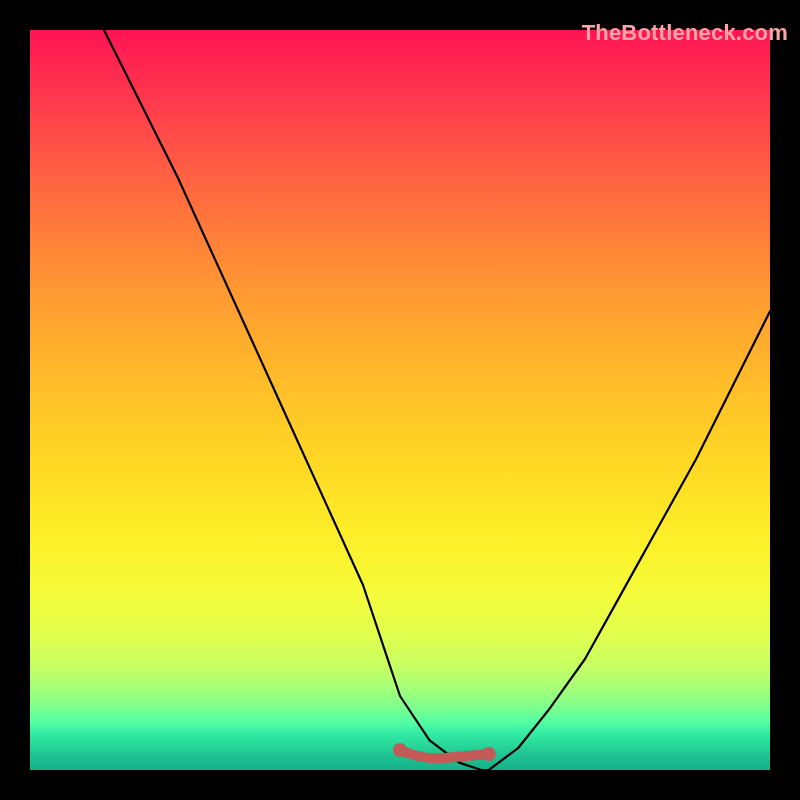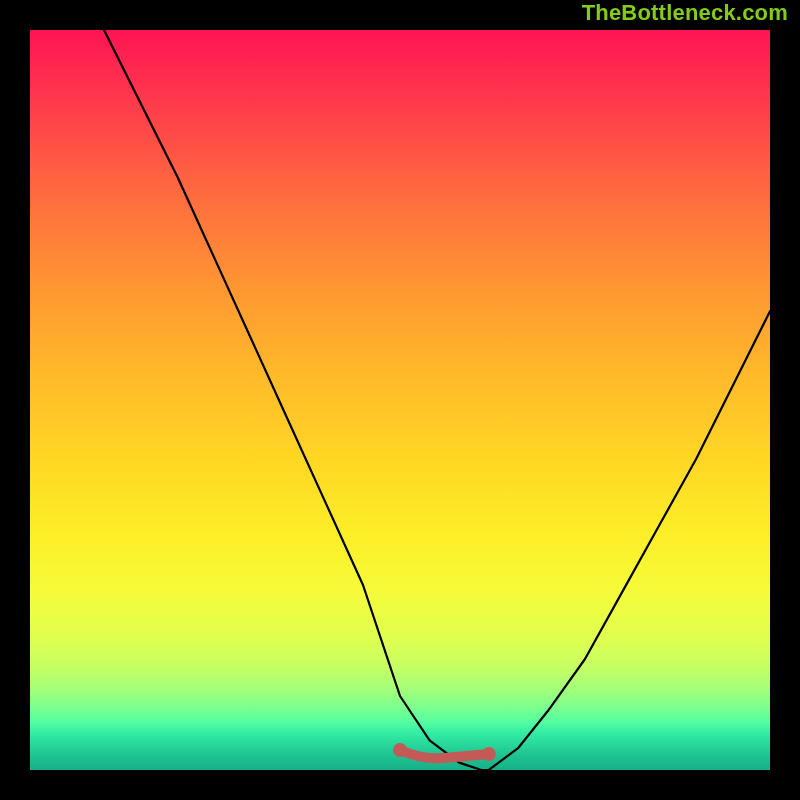--- a/index.html
+++ b/index.html
@@ -44,23 +44,23 @@
       #7dff8e 91.5%,
       #55ffa2 93.5%,
       #33eca4 95%,
       #29d89b 96.5%,
       #1fc492 98%,
       #16b089 100%
     );
   }
   .attribution {
     position: absolute;
-    top: 0;
+    top: 20px;
     right: 12px;
-    color: #84cc16;
+    color: #fca5a5;
     font-size: 22px;
     font-weight: 600;
     letter-spacing: 0.2px;
     user-select: none;
   }
   svg.overlay {
     position: absolute;
     inset: 0;
   }
   .curve {

